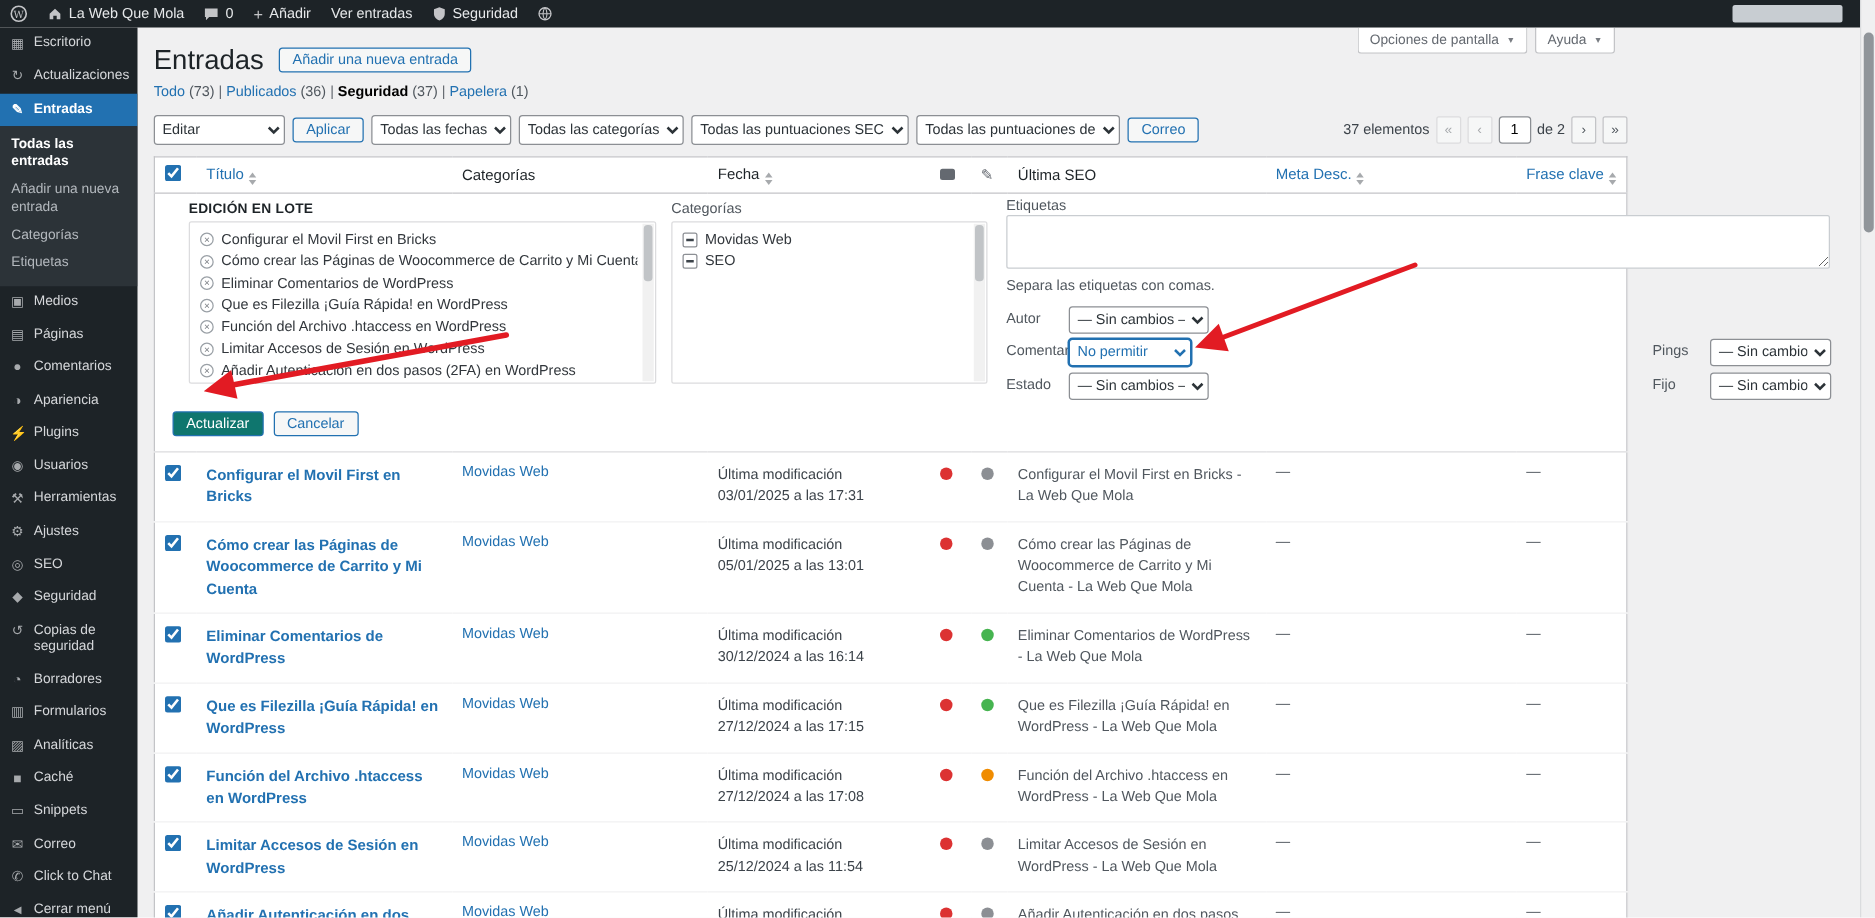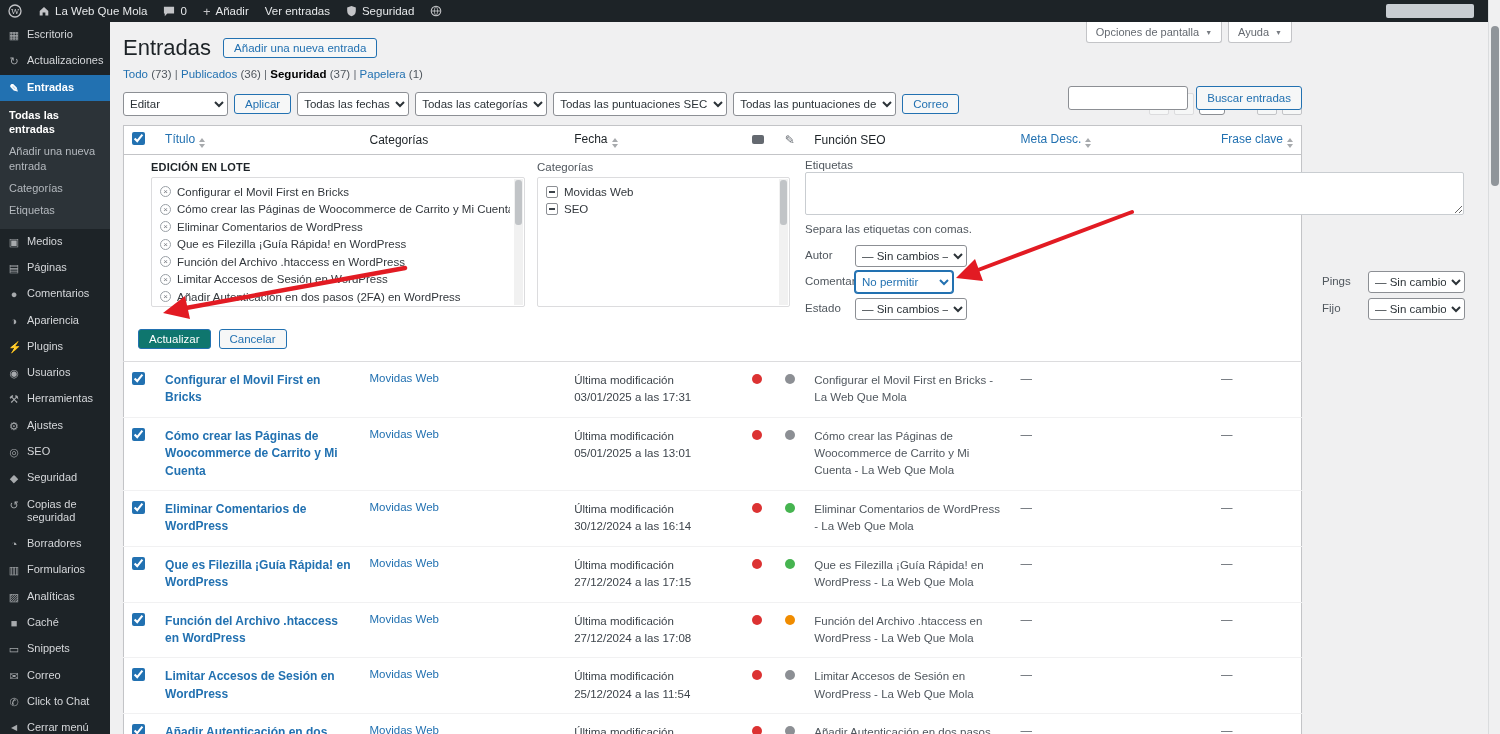--- a/index.html
+++ b/index.html
@@ -336,24 +336,20 @@
       <a class="view-item"><span class="vlabel">Todo</span>&nbsp;<span class="count">(73)</span></a>
     
       <a class="view-item"><span class="vlabel">Publicados</span>&nbsp;<span class="count">(36)</span></a>
     
       <a class="view-item view-current"><span class="vlabel">Seguridad</span>&nbsp;<span class="count">(37)</span></a>
     
       <a class="view-item"><span class="vlabel">Papelera</span>&nbsp;<span class="count">(1)</span></a>
     
   </div>
 
-  <div class="search-box">
-    <input class="search-input" value="" style="">
-    <button class="btn-secondary">Buscar entradas</button>
-  </div>
 
   <div class="tablenav">
     <select style="min-width:105px;"><option>Editar</option></select>
     <button class="btn-secondary">Aplicar</button>
     <select><option>Todas las fechas</option></select>
     <select><option>Todas las categorías</option></select>
     <select><option>Todas las puntuaciones SEC</option></select>
     <select><option>Todas las puntuaciones de</option></select>
     <button class="btn-secondary">Correo</button>
 
@@ -387,21 +383,21 @@
               <i class="up"></i>
               <i class="down"></i>
             </span></th>
         <th><span>Categorías</span></th>
         <th><span>Fecha</span><span class="sort-ind">
               <i class="up"></i>
               <i class="down"></i>
             </span></th>
         <th><span class="col-icon bubble-icon"></span></th>
         <th><i class="pen-icon">✎</i></th>
-        <th><span>Función SEO</span></th>
+        <th><span>Última SEO</span></th>
         <th class="sortable"><span>Meta Desc.</span><span class="sort-ind">
               <i class="up"></i>
               <i class="down"></i>
             </span></th>
         <th class="sortable"><span>Frase clave</span><span class="sort-ind">
               <i class="up"></i>
               <i class="down"></i>
             </span></th>
       </tr>
     </thead>

